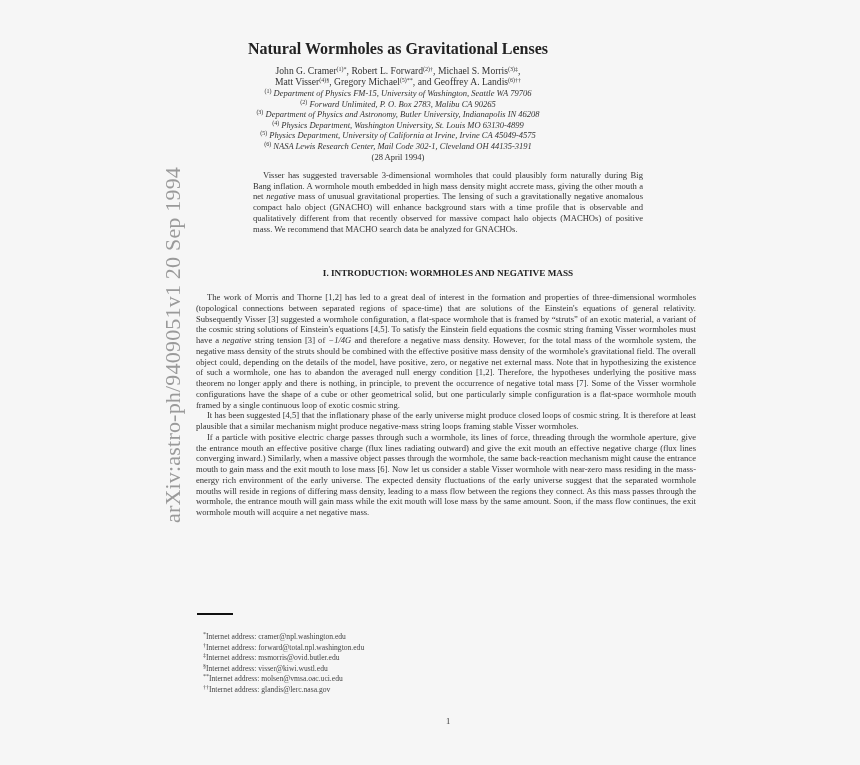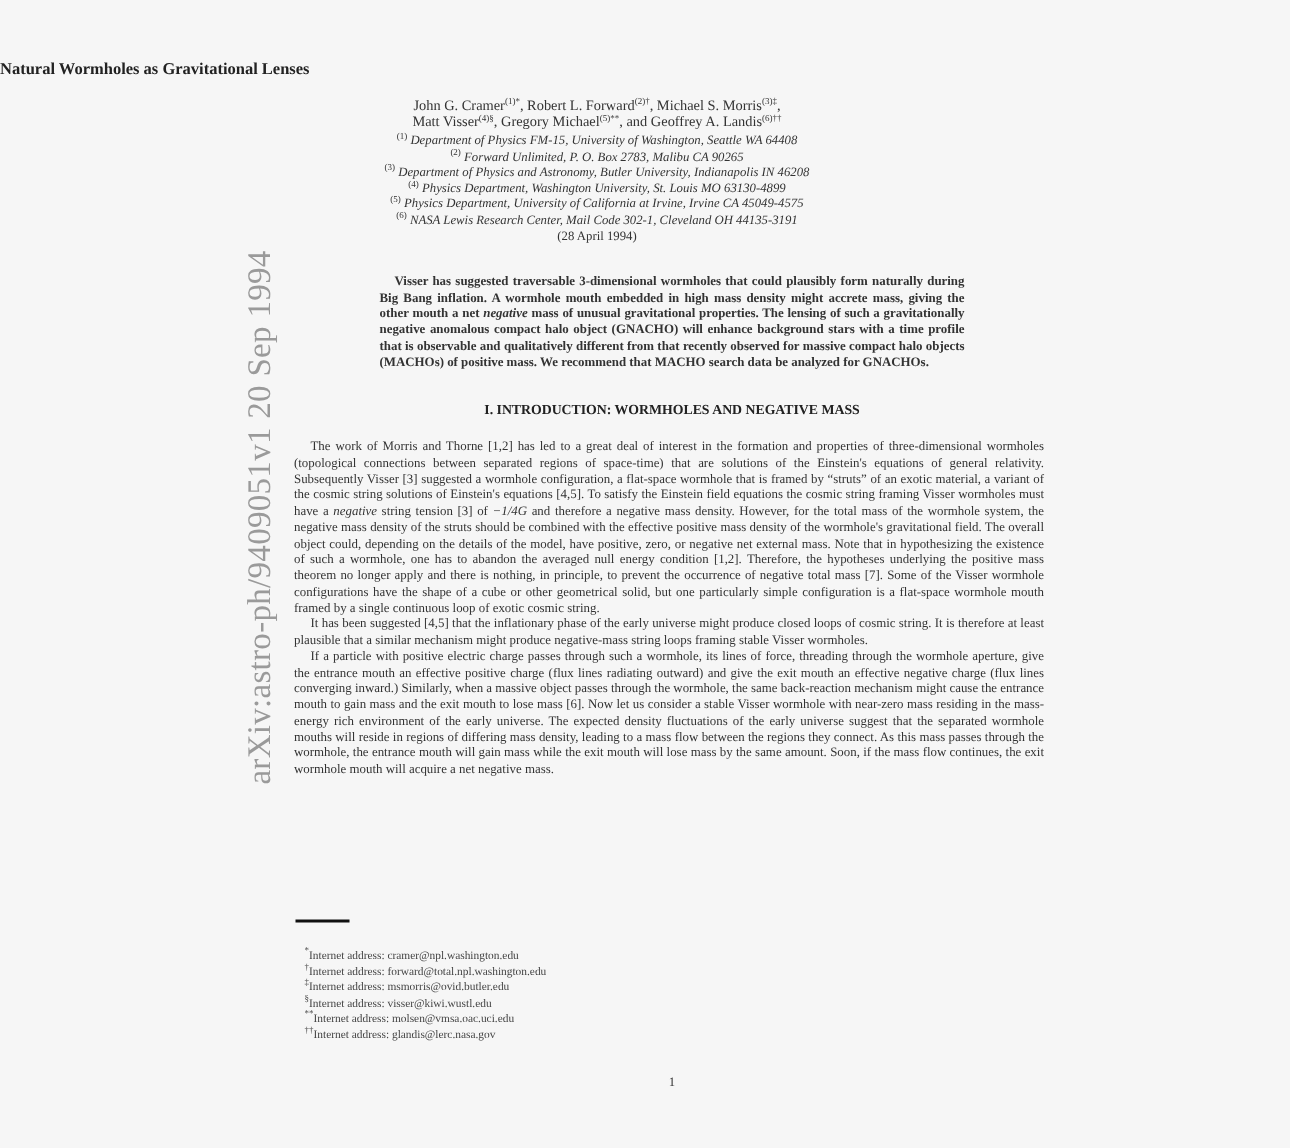--- a/index.html
+++ b/index.html
@@ -2,38 +2,37 @@
 <html><head>
 <meta charset="utf-8">
 <style>
   html, body { margin: 0; padding: 0; }
   body {
     width: 860px; height: 765px; background: #f6f6f6; position: relative; overflow: hidden;
     font-family: "DejaVu Serif", "Liberation Serif", serif; color: #2a2a2a;
   }
   .abs { position: absolute; }
   .title {
-    left: 0; width: 796px; top: 40px; text-align: left;
-    font-family: "Liberation Serif", serif; font-weight: bold; font-size: 11px; color: #222;
+    left: 0; width: 796px; top: 40px; text-align: center;
+    font-family: "Liberation Serif", serif; font-weight: bold; font-size: 16px; color: #222;
   }
   .authors {
     left: 0; width: 796px; top: 65px; text-align: center;
     font-family: "Liberation Serif", serif; font-size: 9.6px; line-height: 11.2px; color: #333;
   }
   .aff {
     left: 0; width: 796px; top: 88px; text-align: center;
     font-family: "Liberation Serif", serif; font-style: italic; font-size: 8.5px; line-height: 10.6px; color: #333;
   }
   .aff .date { font-style: normal; }
   sup { font-size: 6px; vertical-align: 3.5px; line-height: 0; font-style: normal; }
   .abstract {
-    left: 253px; width: 390px; top: 182px;
+    left: 253px; width: 390px; top: 170px;
     font-family: "Liberation Serif", serif; font-size: 8.6px; line-height: 10.7px; text-align: justify; color: #333;
     text-indent: 10px;
-    font-weight: bold;
   }
   .section {
     left: 0; width: 896px; top: 268px; text-align: center;
     font-family: "Liberation Serif", serif; font-weight: bold; font-size: 9.2px; color: #222;
   }
   .body {
     left: 196px; width: 500px; top: 292px;
     font-family: "Liberation Serif", serif; font-size: 8.6px; line-height: 10.75px; text-align: justify; color: #333;
   }
   .body p { margin: 0; text-indent: 11px; }
@@ -64,21 +63,21 @@
 <div class="abs authors">
   <div>
     <span>John G. Cramer</span><sup>(1)*</sup><span>, </span><span>Robert L. Forward</span><sup>(2)†</sup><span>, </span><span>Michael S. Morris</span><sup>(3)‡</sup><span>,</span>
   </div>
   <div>
     <span>Matt Visser</span><sup>(4)§</sup><span>, </span><span>Gregory Michael</span><sup>(5)**</sup><span>, and </span><span>Geoffrey A. Landis</span><sup>(6)††</sup>
   </div>
 </div>
 
 <div class="abs aff">
-  <div><sup>(1)</sup> <span>Department of Physics FM-15, University of Washington, Seattle WA 64408</span></div>
+  <div><sup>(1)</sup> <span>Department of Physics FM-15, University of Washington, Seattle WA 79706</span></div>
   <div><sup>(2)</sup> <span>Forward Unlimited, P. O. Box 2783, Malibu CA 90265</span></div>
   <div><sup>(3)</sup> <span>Department of Physics and Astronomy, Butler University, Indianapolis IN 46208</span></div>
   <div><sup>(4)</sup> <span>Physics Department, Washington University, St. Louis MO 63130-4899</span></div>
   <div><sup>(5)</sup> <span>Physics Department, University of California at Irvine, Irvine CA 45049-4575</span></div>
   <div><sup>(6)</sup> <span>NASA Lewis Research Center, Mail Code 302-1, Cleveland OH 44135-3191</span></div>
   <div class="date">(28 April 1994)</div>
 </div>
 
 <div class="abs abstract"><span>Visser has suggested traversable 3-dimensional wormholes that could plausibly form naturally during Big Bang inflation. A wormhole mouth embedded in high mass density might accrete mass, giving the other mouth a net </span><em>negative</em><span> mass of unusual gravitational properties. The lensing of such a gravitationally negative anomalous compact halo object (GNACHO) will enhance background stars with a time profile that is observable and qualitatively different from that recently observed for massive compact halo objects (MACHOs) of positive mass. We recommend that MACHO search data be analyzed for GNACHOs.</span></div>
 

